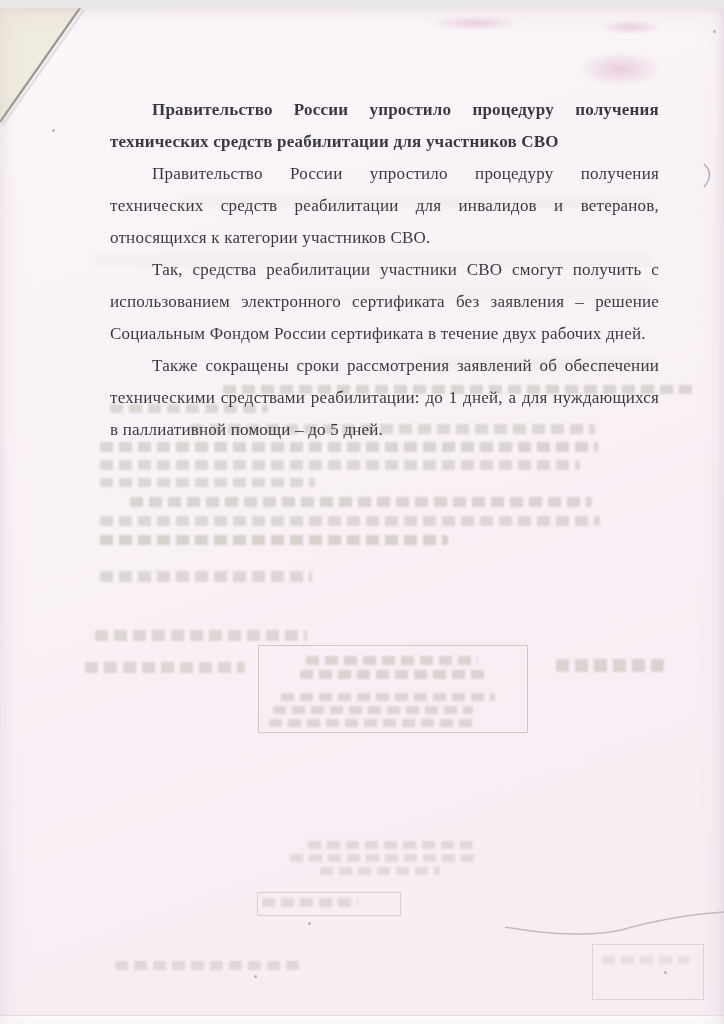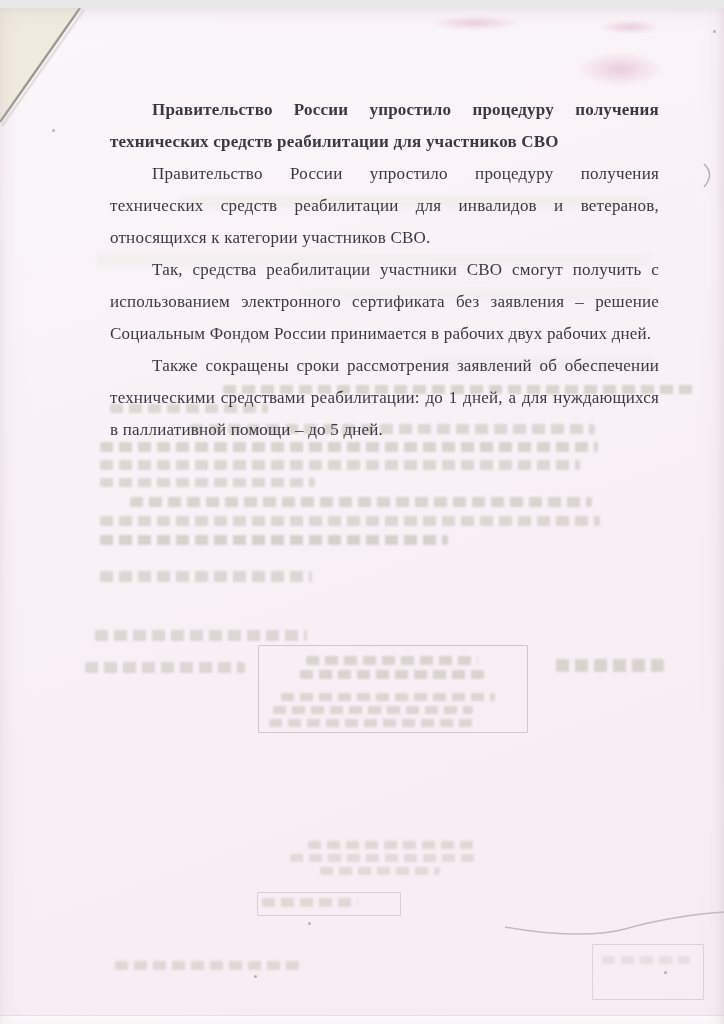--- a/index.html
+++ b/index.html
@@ -84,21 +84,21 @@
       <div class="speck" style="left: 254px; top: 967px;"></div>
       <div class="speck" style="left: 713px; top: 22px;"></div>
       <div class="speck" style="left: 664px; top: 963px;"></div>
       <div class="speck" style="left: 308px; top: 914px;"></div>
     </div>
 
   <div class="doc">
     <h1>Правительство России упростило процедуру получения технических средств реабилитации для участников СВО</h1>
     <div id="paragraphs">
         <p>Правительство России упростило процедуру получения технических средств реабилитации для инвалидов и ветеранов, относящихся к категории участников СВО.</p>
-        <p>Так, средства реабилитации участники СВО смогут получить с использованием электронного сертификата без заявления – решение Социальным Фондом России принимается в рабочих двух рабочих дней.</p>
+        <p>Так, средства реабилитации участники СВО смогут получить с использованием электронного сертификата без заявления – решение Социальным Фондом России сертификата в течение двух рабочих дней.</p>
         <p>Также сокращены сроки рассмотрения заявлений об обеспечении техническими средствами реабилитации: до 1 дней, а для нуждающихся в паллиативной помощи – до 5 дней.</p>
       </div>
   </div>
 
   <svg class="fold-svg" width="130" height="140">
     <polygon points="0,0 80,0 0,114" fill="#efebde"></polygon>
     <line x1="80" y1="0" x2="0" y2="114" stroke="#8d8b85" stroke-width="2.4" opacity="0.85"></line>
     <line x1="84" y1="2" x2="2" y2="118" stroke="#c9c2bc" stroke-width="3" opacity="0.4"></line>
   </svg>
 

